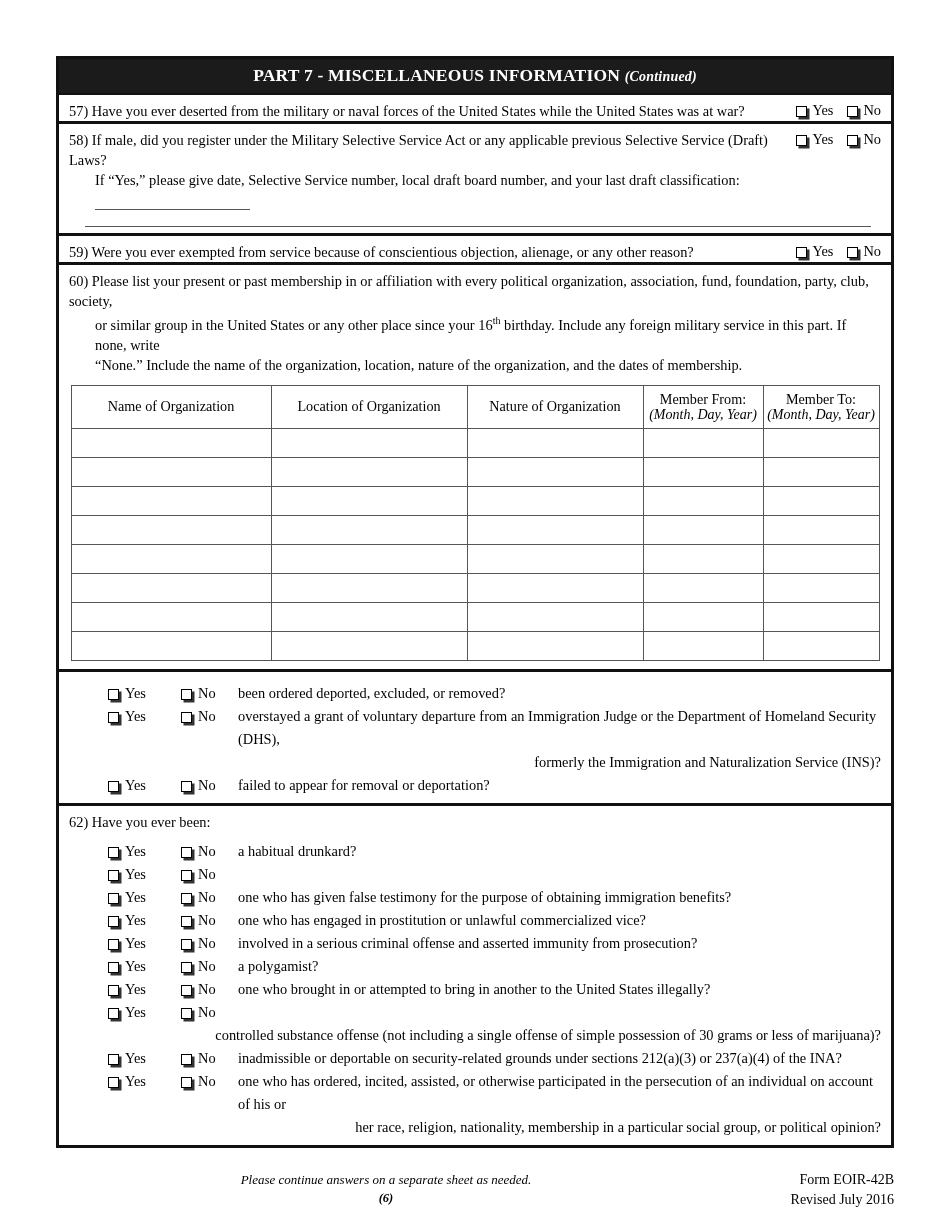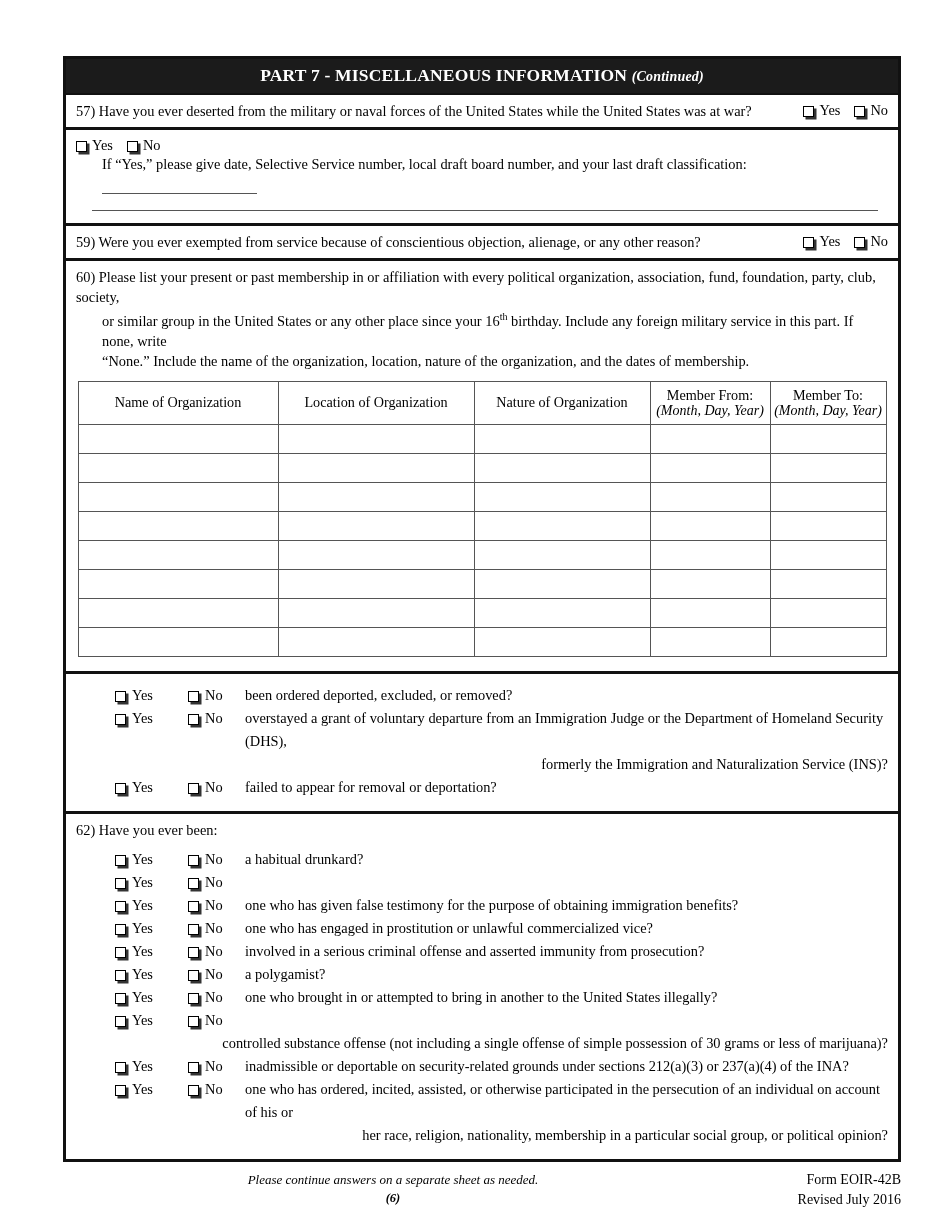--- a/index.html
+++ b/index.html
@@ -11,21 +11,21 @@
     width: 950px;
     height: 1230px;
     font-family: "Liberation Serif", serif;
     color: #000000;
     position: relative;
     overflow: hidden;
   }
 
   .page {
     position: absolute;
-    left: 7px; top: 0;
+    left: 0; top: 0;
     width: 872px;
     height: 1230px;
   }
 
   
   .form-box {
     position: absolute;
     left: 56px;
     top: 56px;
     width: 838px;
@@ -49,21 +49,21 @@
     font-style: italic;
     font-weight: bold;
     font-size: 14px;
   }
 
   
   .qblock {
     border-bottom: 3px solid #111;
     box-sizing: border-box;
     position: relative;
-    padding: 6px 10px 6px 10px;
+    padding: 6px 10px 0 10px;
   }
   .qblock:last-child { border-bottom: none; }
 
   .qrow {
     display: flex;
     align-items: flex-start;
     justify-content: space-between;
   }
   .qtext {
     font-size: 14.4px;
@@ -241,20 +241,24 @@
           <span class="ynpair lab">
             <span class="cbox"></span>
             <span>No</span>
           </span>
         </div>
       </div>
     </div>
 
     <div class="qblock">
       <div class="qrow">
+        <div class="qtext">
+          <span class="qnum">58)</span>
+          <span>If male, did you register under the Military Selective Service Act or any applicable previous Selective Service (Draft) Laws?</span>
+        </div>
         <div class="yn">
           <span class="ynpair lab">
             <span class="cbox"></span>
             <span>Yes</span>
           </span>
           <span class="ynpair lab">
             <span class="cbox"></span>
             <span>No</span>
           </span>
         </div>

